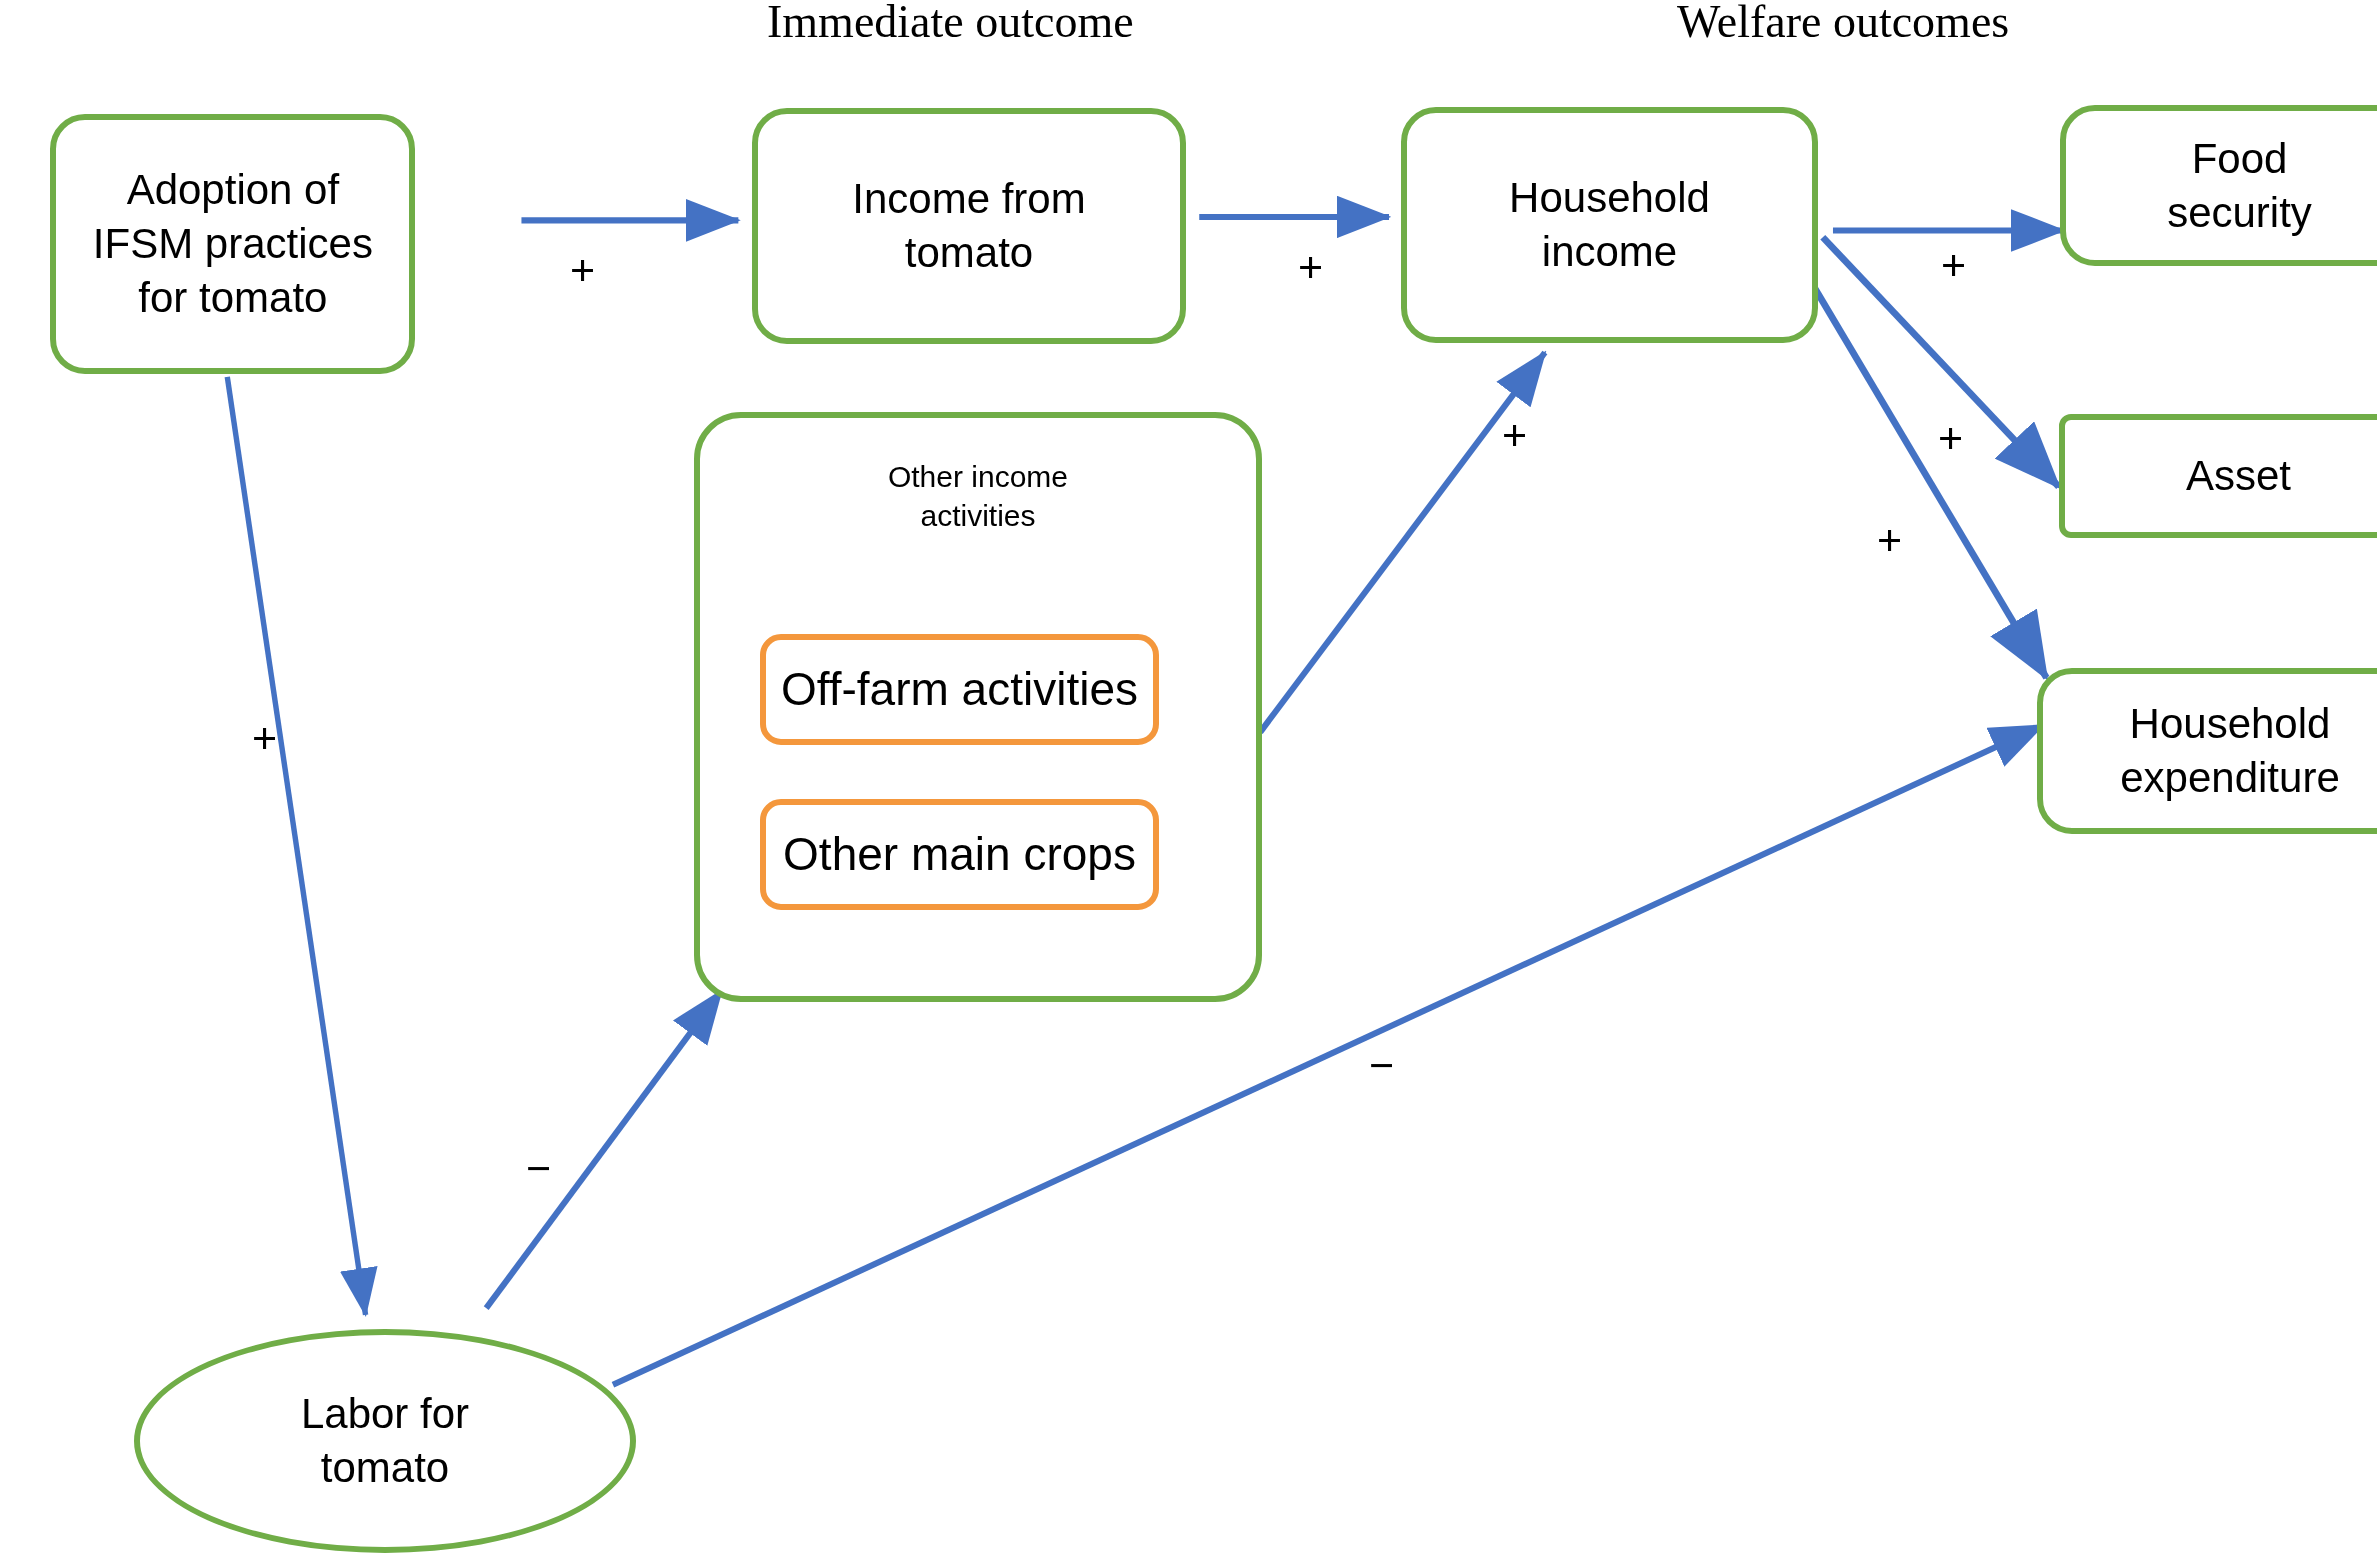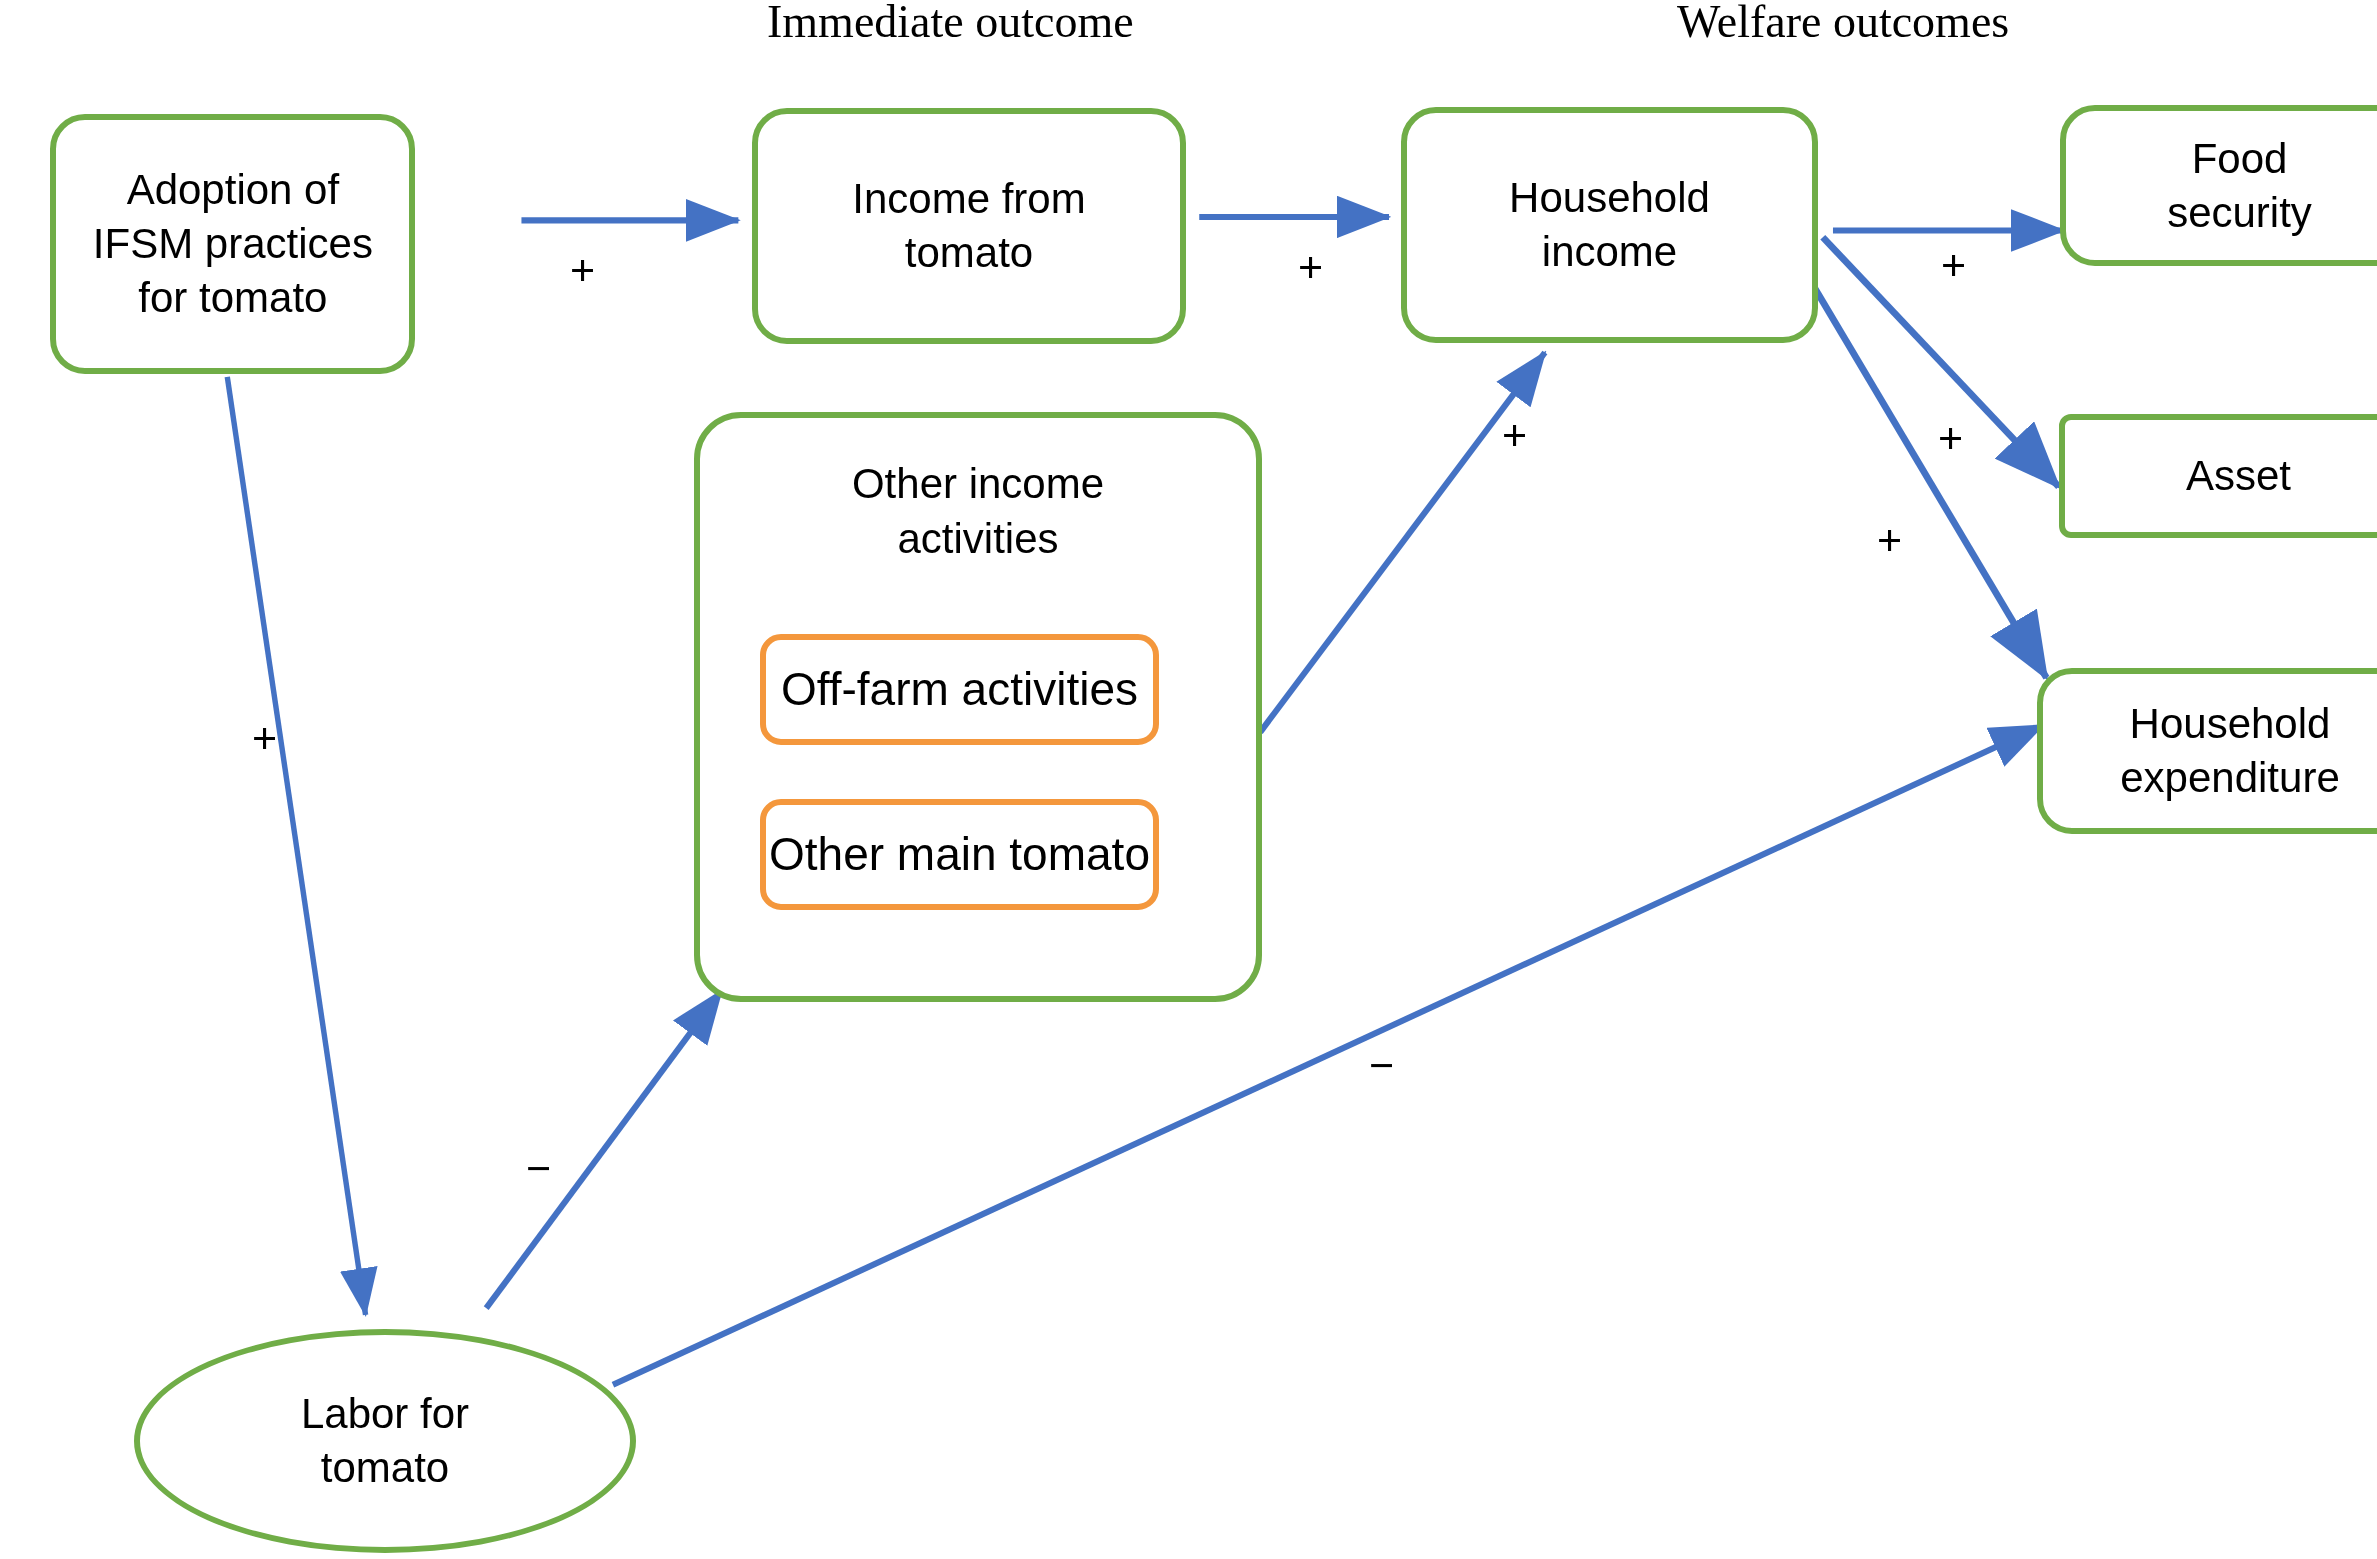--- a/index.html
+++ b/index.html
@@ -60,21 +60,21 @@
     box-sizing: border-box;
     border: 6.1px solid #70AD47;
     border-radius: 47px;
     background: #ffffff;
   }
   .group-title {
     position: absolute;
     left: 0;
     right: 0;
     text-align: center;
-    font-size: 42px;
+    font-size: 30px;
     color: #000000;
     line-height: 1.3;
   }
   .col-header {
     position: absolute;
     font-family: "Liberation Serif", serif;
     font-size: 46px;
     color: #000000;
     white-space: nowrap;
   }
@@ -179,21 +179,21 @@
     <div class="group-title" style="top:39px;">
       <span class="nodetext">Other income</span>
       <span class="nodetext">activities</span>
     </div>
 
     <div class="node node-orange" style="left:60px; top:216px; width:399px; height:111px;">
       <span class="nodetext">Off-farm activities</span>
     </div>
 
     <div class="node node-orange" style="left:60px; top:381px; width:399px; height:111px;">
-      <span class="nodetext">Other main tomato</span>
+      <span class="nodetext">Other main crops</span>
     </div>
   </div>
 
   <div class="node node-ellipse" style="left:87px; top:1329px; width:502px; height:224px;">
     <div>
       <span class="nodetext">Labor for</span>
       <span class="nodetext">tomato</span>
     </div>
   </div>
 

